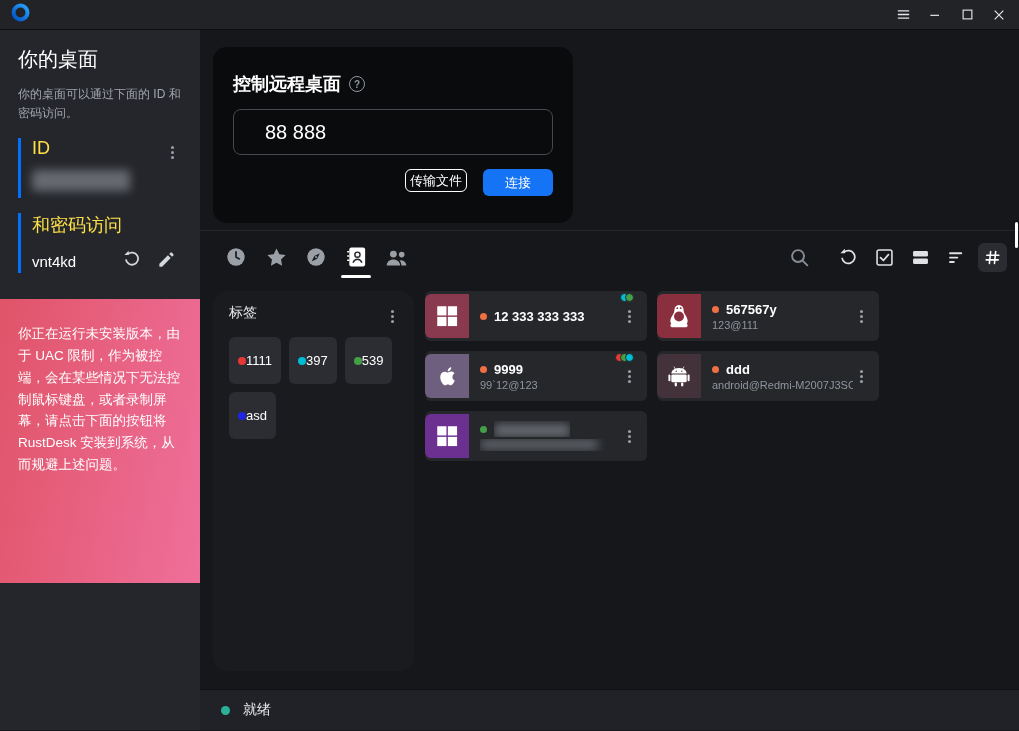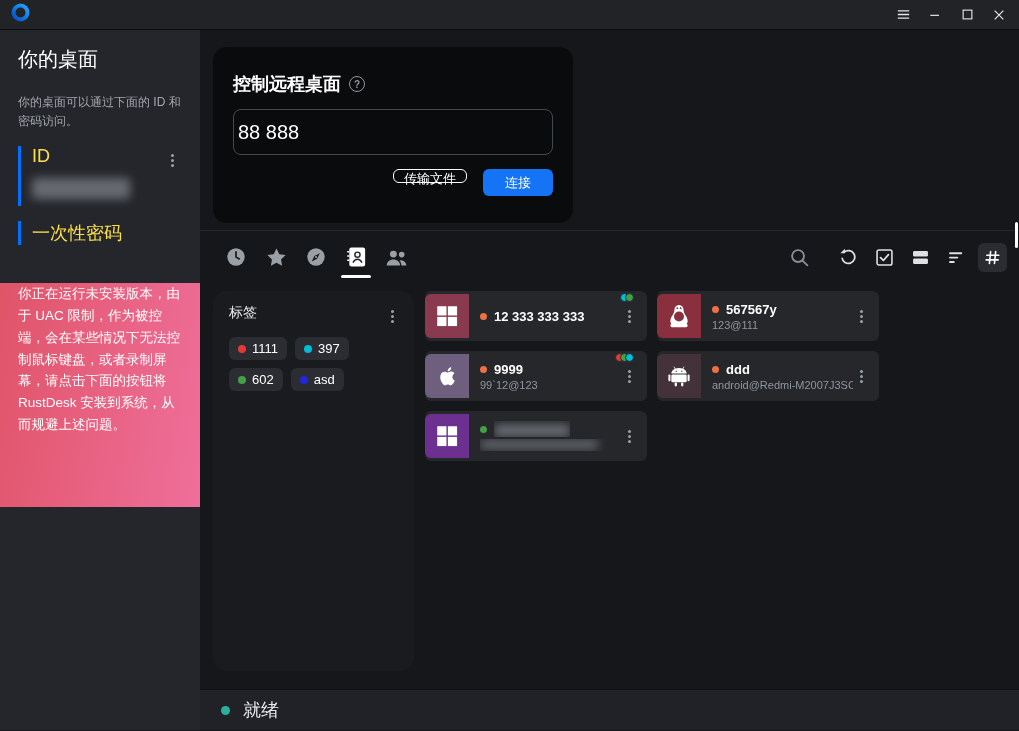--- a/index.html
+++ b/index.html
@@ -12,82 +12,82 @@
   .titlebar .spacer { flex:1; }
   .winbtn { width:32px; height:28px; display:flex; align-items:center; justify-content:center; }
 
   
   .bodyrow { display:flex; height:700px; }
   .sidebar { width:200px; background:#24262b; position:relative; flex:none; }
   .main { flex:1; background:#16171a; position:relative; display:flex; flex-direction:column; }
 
   
   .sb-inner { padding:16px 16px 0 18px; }
-  .sb-title { color:#fff; font-size:20px; font-weight:500; margin-bottom:20px; }
+  .sb-title { color:#fff; font-size:20px; font-weight:500; margin-bottom:12px; }
   .sb-sub { color:#a2a7ad; font-size:12px; line-height:1.6; width:166px; }
   .sb-block { border-left:3px solid #0071ff; padding-left:11px; margin-top:15px; }
   .sb-row { display:flex; align-items:center; }
   .sb-label { color:#fde047; font-size:18px; flex:1; }
   .blur-blob { display:inline-block; background:#a8adb5; opacity:.5; filter:blur(5px); border-radius:3px; }
   .id-blur { width:98px; height:21px; margin:11px 0 3px; }
   .pw-value { color:#fff; font-size:15px; flex:1; }
   .pw-icons { display:flex; gap:15px; align-items:center; padding-right:8px; }
   .pw-valrow { display:flex; align-items:center; margin-top:12px; }
   .vdots { width:3px; height:3px; border-radius:50%; background:#9aa0a6; box-shadow:0 -5px 0 #9aa0a6, 0 5px 0 #9aa0a6; display:inline-block; }
-  .warnbox { position:absolute; top:253px; left:0; width:200px; height:224px; background:linear-gradient(100deg,#e05468,#ef6f9b); padding:0 18px 0 18px; }
+  .warnbox { position:absolute; top:269px; left:0; width:200px; height:284px; background:linear-gradient(100deg,#e05468,#ef6f9b); padding:24px 18px 0 18px; }
   .warn-text { color:#fff; font-size:13.5px; line-height:1.62; }
   .install-btn { display:block; margin:13px auto 0; width:144px; height:40px; background:transparent; border:1px solid rgba(255,255,255,.92); border-radius:8px; color:#fff; font-size:16px; letter-spacing:4px; font-family:inherit; cursor:pointer; }
 
   
   .connect-card { margin:17px 0 0 13px; width:360px; height:176px; background:#0a0b0d; border-radius:14px; padding:0 20px; flex:none; }
   .cc-titlerow { display:flex; align-items:center; gap:8px; padding-top:25px; }
   .cc-title { color:#fff; font-size:18px; font-weight:600; }
   .help-circ { width:16px; height:16px; border-radius:50%; border:1.5px solid #8f959e; color:#8f959e; font-size:10px; display:flex; align-items:center; justify-content:center; font-weight:700; }
-  .cc-input { margin-top:13px; width:320px; height:46px; background:transparent; border:1px solid #44484f; border-radius:8px; color:#fff; font-size:20px; padding:0 4px; font-family:inherit; outline:none; }
+  .cc-input { margin-top:13px; width:320px; height:46px; background:transparent; border:1px solid #44484f; border-radius:8px; color:#fff; font-size:20px; padding:0 31px; font-family:inherit; outline:none; }
   .cc-btnrow { display:flex; justify-content:flex-end; gap:16px; margin-top:14px; }
-  .btn-outline { background:transparent; border:1.5px solid #fff; border-radius:6px; color:#fff; font-size:13px; padding:0 10px; height:14px; font-family:inherit; cursor:pointer; }
+  .btn-outline { background:transparent; border:1.5px solid #fff; border-radius:6px; color:#fff; font-size:13px; padding:0 4px; height:23px; font-family:inherit; cursor:pointer; }
   .btn-fill { background:#1574f6; border:none; border-radius:6px; color:#fff; font-size:13px; padding:0 22px; height:27px; font-family:inherit; cursor:pointer; }
 
   .hline { height:1px; background:#25272c; margin-top:7px; flex:none; }
 
   
   .tabbar { height:52px; display:flex; align-items:center; padding:0 12px 0 16px; flex:none; }
   .tab { width:40px; height:100%; display:flex; align-items:center; justify-content:center; position:relative; cursor:pointer; }
   .tab.active::after { content:''; position:absolute; bottom:5px; left:50%; transform:translateX(-50%); width:30px; height:3px; background:#fff; border-radius:2px; }
   .tabbar .spacer { flex:1; }
   .tbtn { width:29px; height:29px; display:flex; align-items:center; justify-content:center; margin-left:7px; border-radius:6px; cursor:pointer; }
   .tbtn.active { background:#2a2c31; }
   .tbtn.searchb { margin-right:13px; }
 
   
   .content { display:flex; align-items:flex-start; margin:8px 0 0 13px; flex:1; }
   .tags-panel { width:201px; height:380px; background:#191b1f; border-radius:14px; padding:13px 14px 0 16px; flex:none; }
   .tags-head { display:flex; align-items:center; }
   .tags-title { color:#e8eaed; font-size:14px; flex:1; }
   .tag-list { display:flex; flex-wrap:wrap; gap:8px; margin-top:15px; }
-  .tag-pill { display:inline-flex; align-items:center; gap:6px; background:#2b2d32; border-radius:6px; padding:4px 9px; font-size:13px; color:#fff; cursor:pointer; }
+  .tag-pill { display:inline-flex; align-items:center; background:#2b2d32; border-radius:6px; padding:16px 9px; font-size:13px; color:#fff; cursor:pointer; }
   .tag-dot { width:8px; height:8px; border-radius:50%; display:inline-block; }
 
   .peer-grid { display:grid; grid-template-columns:222px 222px; gap:10px; margin-left:11px; }
   .peer-card { height:50px; background:#25272b; border-radius:6px; display:flex; align-items:center; position:relative; cursor:pointer; }
   .peer-icon { width:44px; height:44px; border-radius:6px 0 0 6px; display:flex; align-items:center; justify-content:center; flex:none; }
   .peer-icon svg { width:26px; height:26px; }
   .peer-body { margin-left:11px; flex:1; min-width:0; padding-right:26px; }
   .peer-namerow { display:flex; align-items:center; gap:7px; }
   .status-dot { width:7px; height:7px; border-radius:50%; flex:none; }
   .peer-name { color:#fff; font-size:13px; font-weight:700; white-space:nowrap; overflow:hidden; }
   .peer-sub { color:#8f959e; font-size:11px; margin-top:2px; white-space:nowrap; overflow:hidden; padding-left:0; }
   .peer-menu { position:absolute; right:11px; top:50%; transform:translateY(-50%); width:14px; height:20px; display:flex; align-items:center; justify-content:center; cursor:pointer; }
   .tag-dots { position:absolute; top:2px; right:13px; display:flex; }
   .tag-dots span { width:9px; height:9px; border-radius:50%; border:1.5px solid #25272b; margin-left:-4px; }
 
   
   .statusbar { position:absolute; bottom:0; left:0; right:0; height:41px; background:#202227; border-top:1px solid #0f1012; display:flex; align-items:center; padding-left:21px; gap:13px; }
   .ready-dot { width:9px; height:9px; border-radius:50%; }
-  .status-text { color:#e8eaed; font-size:18px; }
+  .status-text { color:#e8eaed; font-size:14px; }
 
   .scroll-thumb { position:absolute; top:192px; right:1px; width:3px; height:26px; background:#fff; border-radius:2px; }
 </style>
 </head>
 <body>
 
 <div class="app">
 
   <div class="titlebar">
     <span>
@@ -136,21 +136,37 @@
         <div class="sb-block">
           <div class="sb-row">
             <span class="sb-label">ID</span>
             <span style="padding-right:10px;"><span class="vdots"></span></span>
           </div>
           <div class="blur-blob id-blur"></div>
         </div>
 
         <div class="sb-block">
           <div class="sb-row">
-            <span class="sb-label">一次性密码</span>
+            <span class="sb-label">和密码访问</span>
+          </div>
+          <div class="pw-valrow">
+            <span class="pw-value">vnt4kd</span>
+            <span class="pw-icons">
+              <span>
+                <svg viewBox="0 0 24 24" width="20" height="20">
+                    <path d="M7 6.2A7.3 7.3 0 1 1 4.7 12.4" fill="none" stroke="#d4d7db" stroke-width="2.1"></path>
+                    <path d="M8 2.2v5H2.8z" fill="#d4d7db"></path>
+                  </svg>
+              </span>
+              <span>
+                <svg viewBox="0 0 24 24" width="19" height="19">
+                    <path fill="#d4d7db" d="M3 17.5V21h3.5L17.3 10.2l-3.5-3.5zM20.7 6.8c.4-.4.4-1 0-1.4l-2.1-2.1c-.4-.4-1-.4-1.4 0l-1.7 1.7 3.5 3.5z"></path>
+                  </svg>
+              </span>
+            </span>
           </div>
         </div>
       </div>
 
       <div class="warnbox">
         <div class="warn-text">你正在运行未安装版本，由于 UAC 限制，作为被控端，会在某些情况下无法控制鼠标键盘，或者录制屏幕，请点击下面的按钮将 RustDesk 安装到系统，从而规避上述问题。</div>
       </div>
     </aside>
 
     <main class="main">
@@ -258,21 +274,21 @@
               <span class="tag-pill">
                 <span class="tag-dot" style="background: rgb(229, 57, 53);"></span>
                 <span>1111</span>
               </span>
               <span class="tag-pill">
                 <span class="tag-dot" style="background: rgb(0, 188, 212);"></span>
                 <span>397</span>
               </span>
               <span class="tag-pill">
                 <span class="tag-dot" style="background: rgb(67, 160, 71);"></span>
-                <span>602</span>
+                <span>539</span>
               </span>
               <span class="tag-pill">
                 <span class="tag-dot" style="background: rgb(32, 38, 224);"></span>
                 <span>asd</span>
               </span>
             </div>
         </div>
         <div class="peer-grid">
   <div class="peer-card">
     <div class="peer-icon" style="background: rgb(138, 58, 79);">

